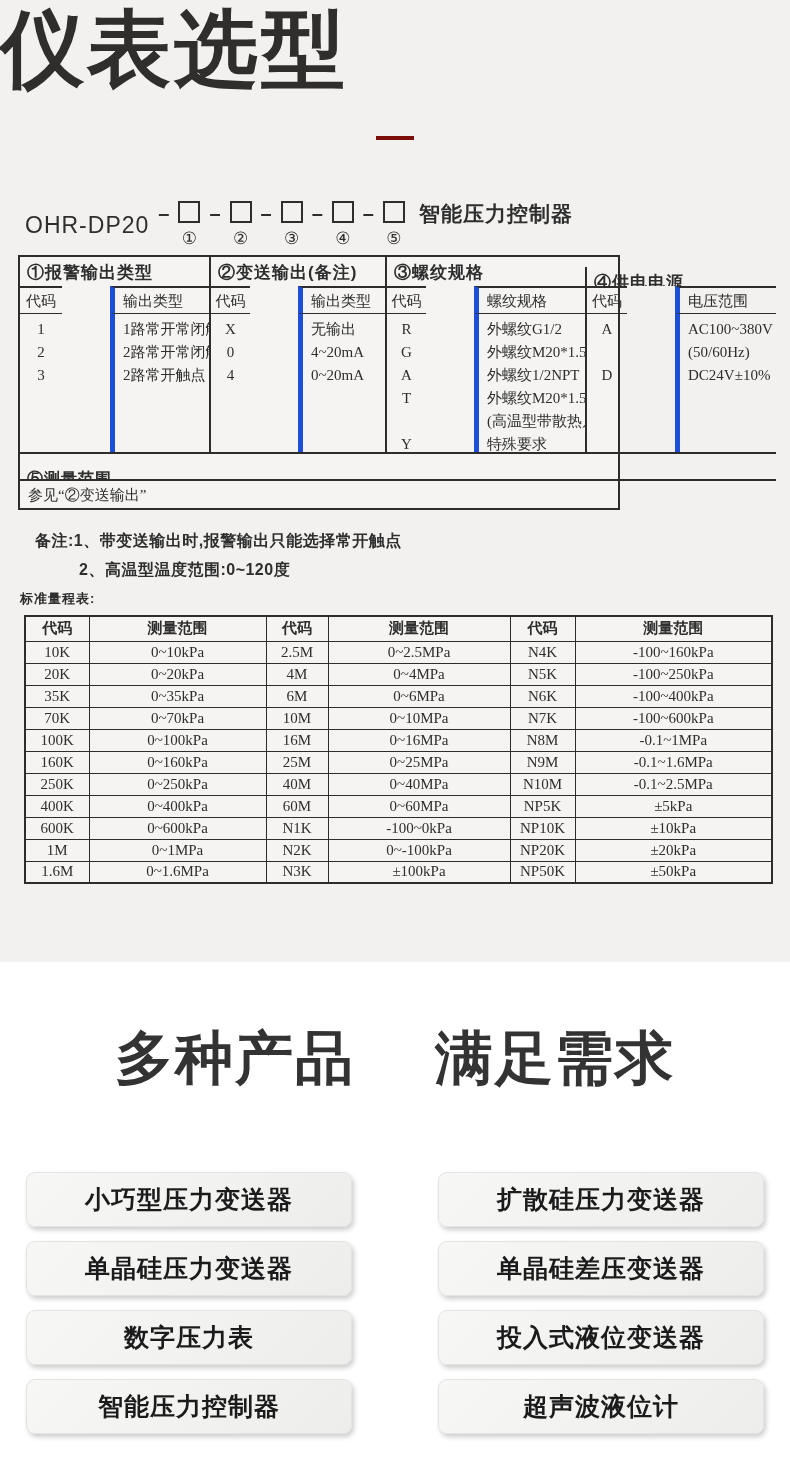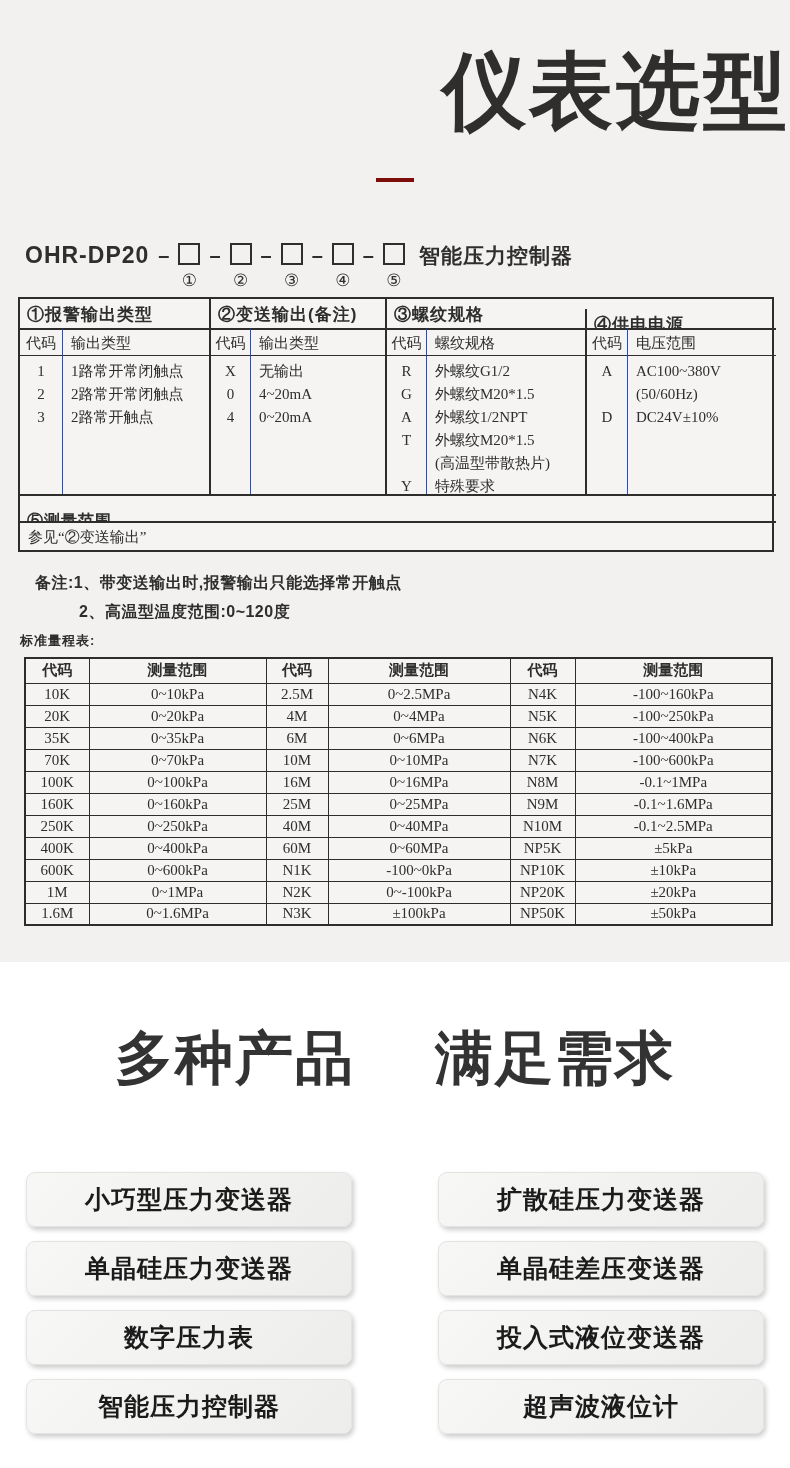--- a/index.html
+++ b/index.html
@@ -2,45 +2,45 @@
 <html><head>
 <meta charset="utf-8">
 <style>
   * { margin:0; padding:0; box-sizing:border-box; }
   html,body { width:790px; background:#fff; }
   body { height:1468px; overflow:hidden; font-family:"Liberation Sans", sans-serif; color:#2e2e2e; }
 
   .top { width:790px; height:962px; background:#f2f1ef; }
 
   
-  .title-wrap { text-align:right; padding-top:42px; }
+  .title-wrap { text-align:left; }
   h1.page-title { font-size:84px; line-height:98px; font-weight:900; color:#2f2e2d; letter-spacing:3px; }
   .accent-bar { width:38px; height:4px; margin:38px auto 0; background:#7c0d08; }
 
   
   .model-row { display:flex; align-items:flex-start; margin:60px 0 0 25px; }
-  .model-prefix { font-size:23px; font-weight:700; line-height:26px; letter-spacing:1px; }
+  .model-prefix { font-size:23px; font-weight:400; line-height:26px; letter-spacing:1px;margin-top:12px; }
   .model-slots { display:flex; align-items:flex-start; }
   .dash { font-size:20px; font-weight:700; line-height:26px; margin:0 9px; }
   .slot { display:flex; flex-direction:column; align-items:center; }
   .box { width:22px; height:22px; border:2px solid #2f2e2d; margin-top:1px; }
   .circ { font-size:17px; line-height:17px; margin-top:7px; color:#2f2e2d; }
   .model-suffix { font-size:21px; font-weight:700; line-height:27px; margin-left:14px; letter-spacing:1px; }
 
   
   .sel-table {
-    margin:8px 0 0 18px; width:756px;
+    margin:8px 0 0 18px; width:602px;
     display:grid;
     grid-template-columns:42px 147px 41px 135px 41px 159px 42px 149px;
     grid-template-rows:29px 27px 139px 27px 29px;
     border:2px solid #2e2d2c; background:#f5f4f2;
   }
   .cell { overflow:hidden; }
   .secL { border-left:2px solid #2e2d2c; }
-  .divL { border-left:1px solid #1d4ed8; }
+  .divL { border-left:5px solid #1d4ed8;margin-left:48px; }
   .rowT2 { border-top:2px solid #2e2d2c; }
   .rowT1 { border-top:1px solid #2e2d2c; }
   .head { font-size:17px; font-weight:700; padding:4px 0 0 7px; letter-spacing:1px; }
   .sub { font-family:"Liberation Serif", serif; font-size:15px; padding-top:4px; }
   .sub.codec { text-align:center; }
   .sub.namec { padding-left:8px; }
   .bodyc { font-family:"Liberation Serif", serif; font-size:15px; padding-top:4px; }
   .bline { line-height:23px; height:23px; white-space:nowrap; }
   .bodyc.codec .bline { text-align:center; }
   .bodyc.namec .bline { padding-left:8px; }

